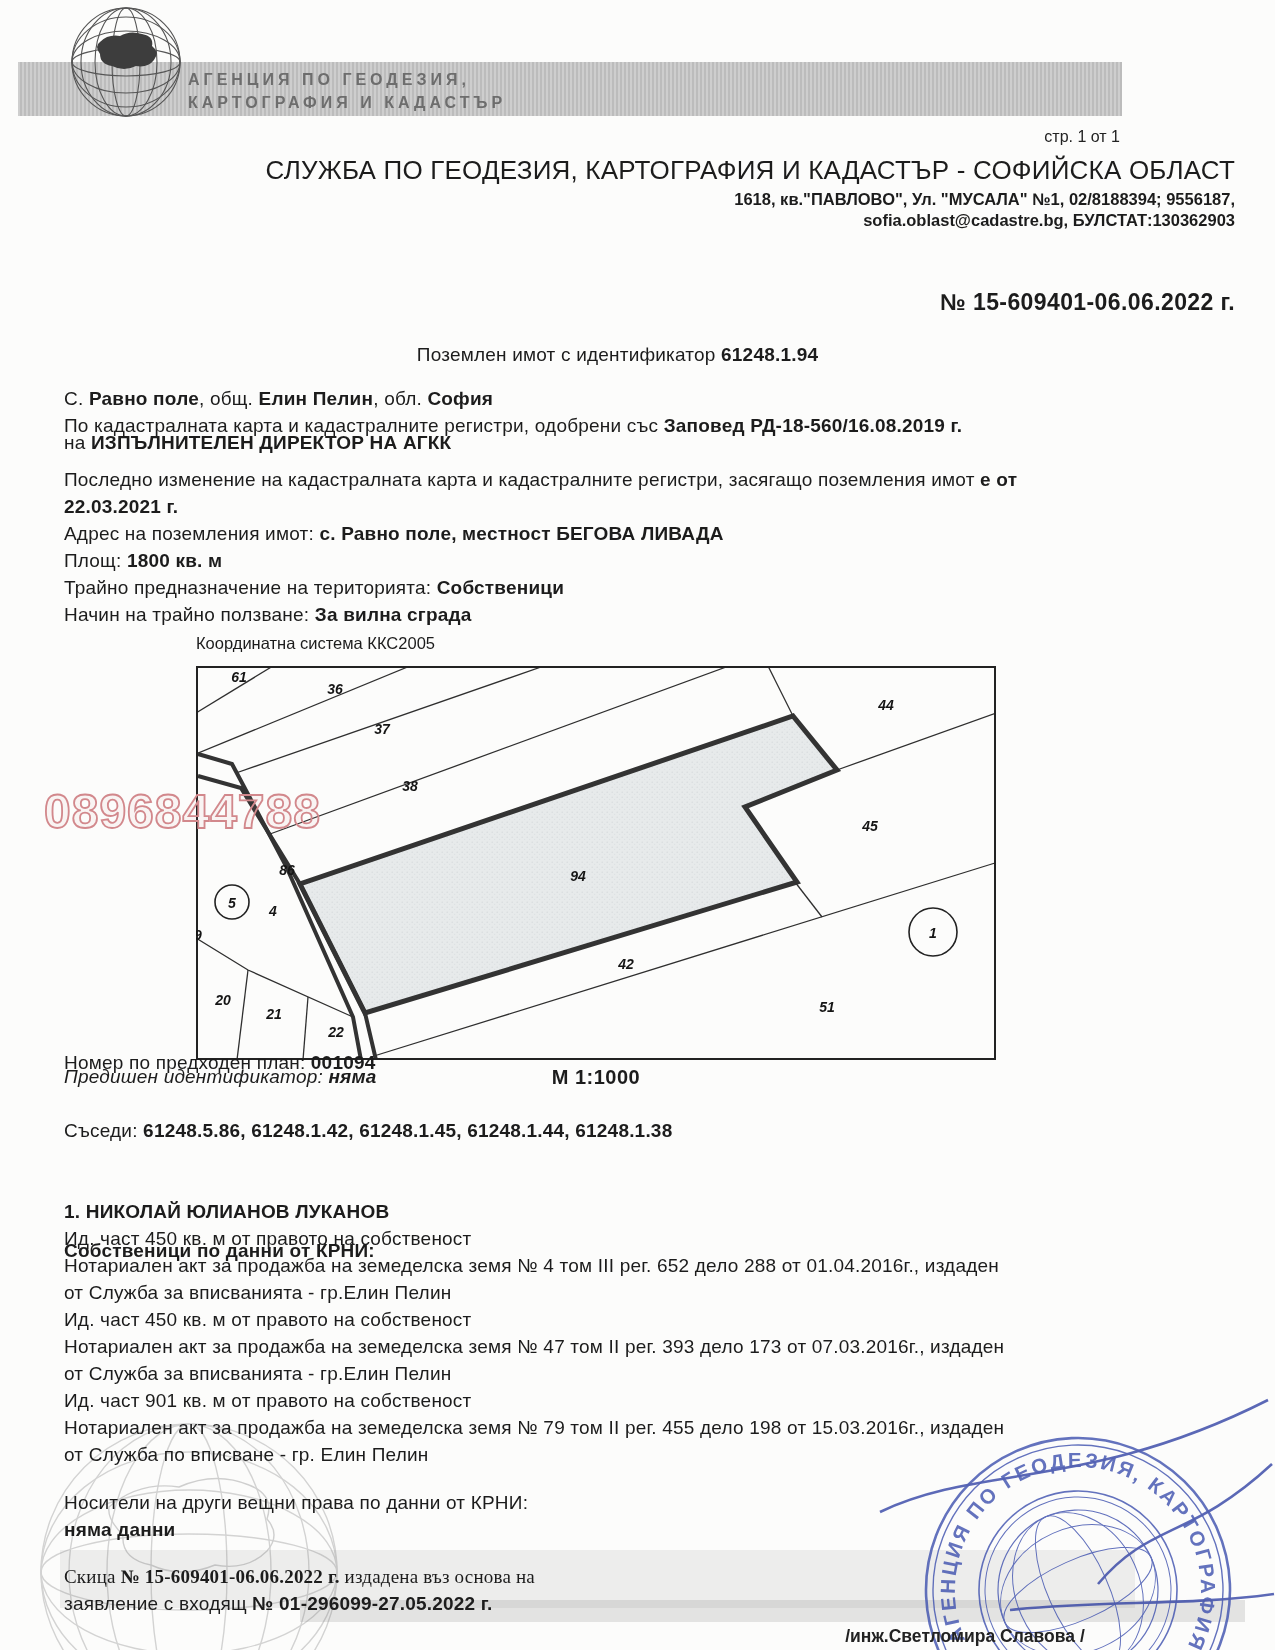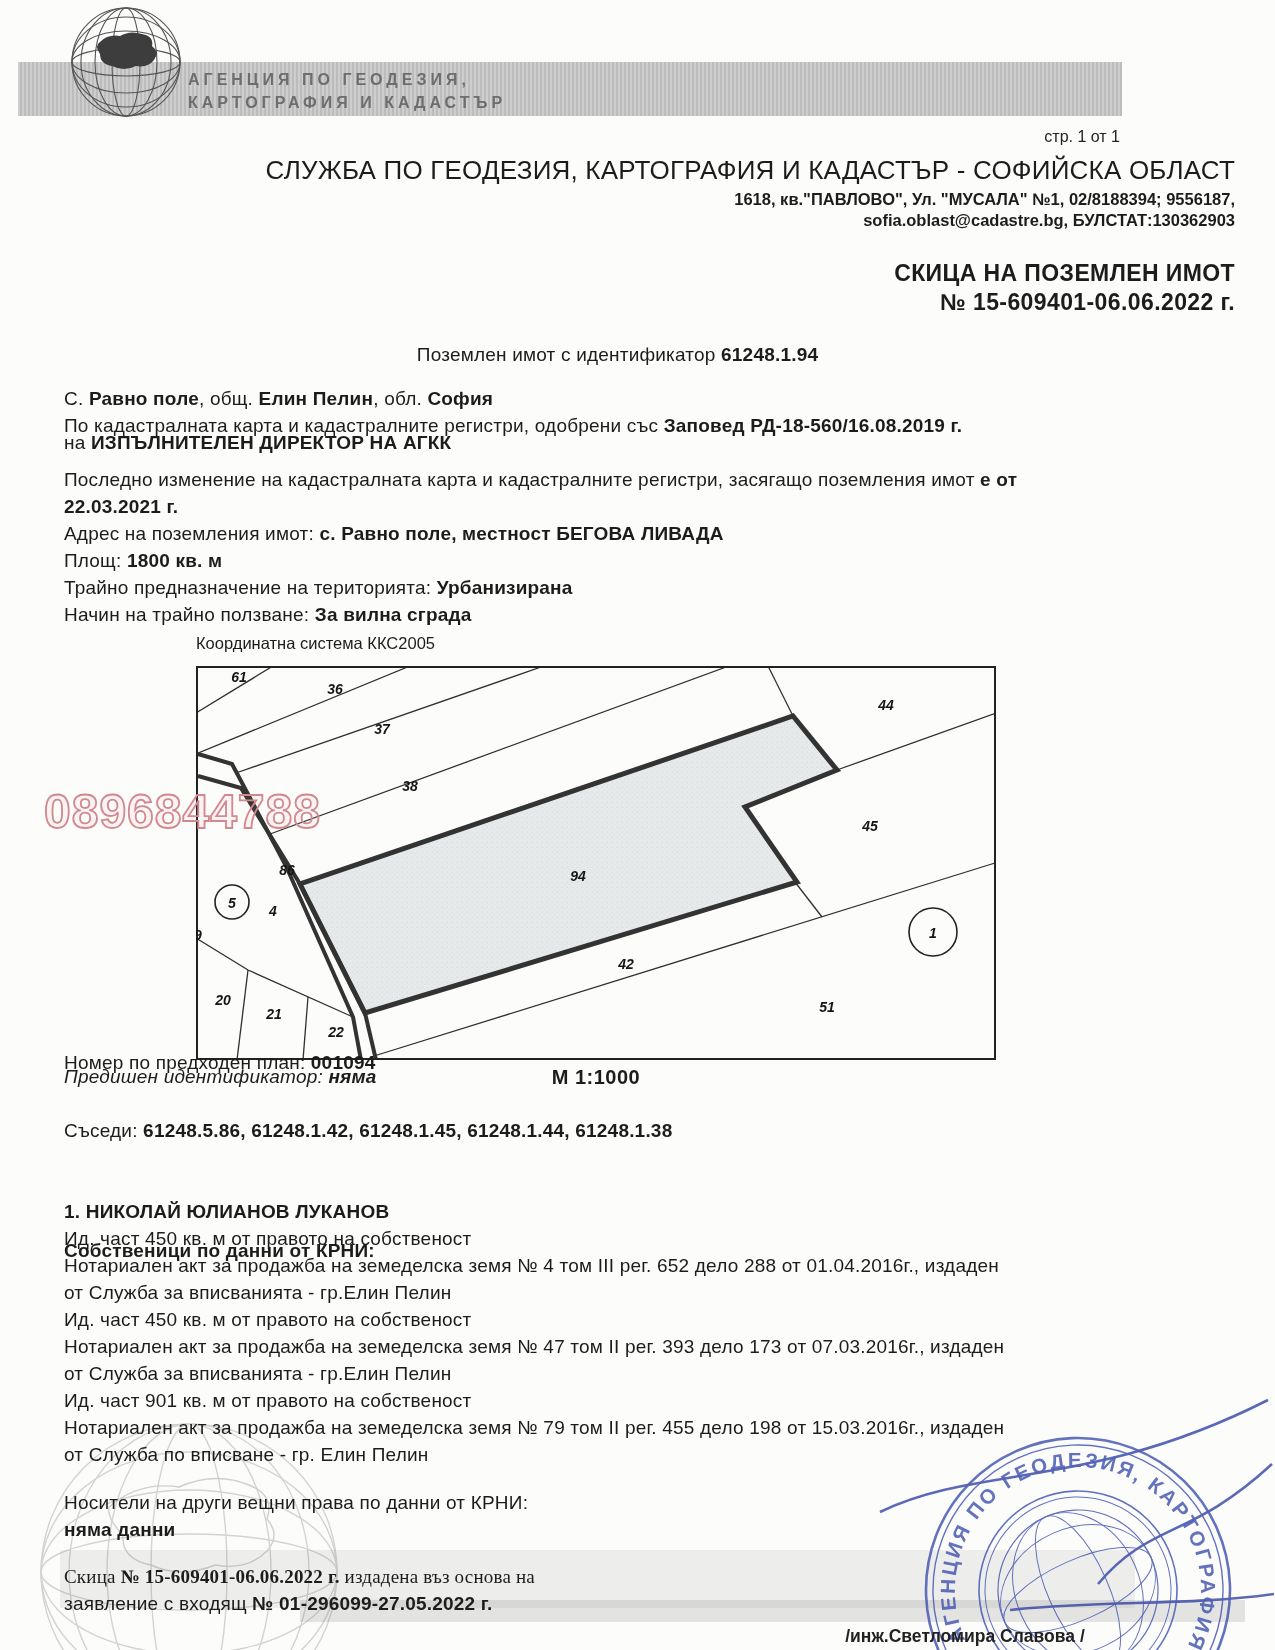--- a/index.html
+++ b/index.html
@@ -71,33 +71,32 @@
       <ellipse cx="60" cy="60" rx="54" ry="45"></ellipse>
     </g>
     <path d="M34,40 q8,-8 20,-6 q10,-6 22,-2 q12,2 10,12 q8,6 2,14 q-6,8 -18,6 q-12,6 -24,0 q-12,-2 -12,-12 q-6,-8 0,-12 z" fill="#3d3d3d"></path>
   </svg>
 
   <div class="page-label">стр. 1 от 1</div>
 
   <div class="cline office-title zhi">СЛУЖБА ПО ГЕОДЕЗИЯ, КАРТОГРАФИЯ И КАДАСТЪР - СОФИЙСКА ОБЛАСТ</div>
   <div class="cline office-addr1 zhi">1618, кв."ПАВЛОВО", Ул. "МУСАЛА" №1, 02/8188394; 9556187,</div>
   <div class="cline office-addr2 zhi">sofia.oblast@cadastre.bg, БУЛСТАТ:130362903</div>
-  <div class="cline sketch-title zhi">СКИЦА НА ПОЗЕМЛЕН ИМОТ</div>
   <div class="cline sketch-number zhi">№ 15-609401-06.06.2022 г.</div>
 
   <div>
       <div class="tline zhi center" style="top: 344px;"><span>Поземлен имот с  идентификатор  </span><span class="b">61248.1.94</span></div>
       <div class="tline zhi" style="top: 388px;"><span>С. </span><span class="b">Равно поле</span><span>, общ. </span><span class="b">Елин Пелин</span><span>, обл. </span><span class="b">София</span></div>
       <div class="tline zhi" style="top: 415px;"><span>По кадастралната карта и кадастралните регистри, одобрени със </span><span class="b">Заповед РД-18-560/16.08.2019 г.</span></div>
       <div class="tline zhi" style="top: 432px;"><span>на </span><span class="b">ИЗПЪЛНИТЕЛЕН ДИРЕКТОР НА АГКК</span></div>
       <div class="tline zhi" style="top: 469px;"><span>Последно изменение на кадастралната карта и кадастралните регистри, засягащо поземления имот </span><span class="b">е от</span></div>
       <div class="tline zhi" style="top: 496px;"><span class="b">22.03.2021 г.</span></div>
       <div class="tline zhi" style="top: 523px;"><span>Адрес на поземления имот: </span><span class="b">с. Равно поле, местност БЕГОВА ЛИВАДА</span></div>
       <div class="tline zhi" style="top: 550px;"><span>Площ: </span><span class="b">1800 кв. м</span></div>
-      <div class="tline zhi" style="top: 577px;"><span>Трайно предназначение на територията: </span><span class="b">Урбанизирана</span></div>
+      <div class="tline zhi" style="top: 577px;"><span>Трайно предназначение на територията: </span><span class="b">Собственици</span></div>
       <div class="tline zhi" style="top: 604px;"><span>Начин на трайно ползване: </span><span class="b">За вилна сграда</span></div>
       <div class="tline zhi" style="top: 1066px; font-style: italic;"><span>Предишен идентификатор: </span><span class="b">няма</span></div>
       <div class="tline zhi" style="top: 1052px;"><span>Номер по предходен план: </span><span class="b">001094</span></div>
       <div class="tline zhi" style="top: 1120px;"><span>Съседи: </span><span class="b">61248.5.86, 61248.1.42, 61248.1.45, 61248.1.44, 61248.1.38</span></div>
       <div class="tline zhi" style="top: 1240px; font-weight: bold;"><span>Собственици по данни от КРНИ:</span></div>
       <div class="tline zhi" style="top: 1201px;"><span class="b">1. НИКОЛАЙ ЮЛИАНОВ ЛУКАНОВ</span></div>
       <div class="tline zhi" style="top: 1228px;"><span>Ид. част 450 кв. м от правото на собственост</span></div>
       <div class="tline zhi" style="top: 1255px;"><span>Нотариален акт за продажба на земеделска земя № 4 том III рег. 652 дело 288 от 01.04.2016г., издаден</span></div>
       <div class="tline zhi" style="top: 1282px;"><span>от Служба за вписванията - гр.Елин Пелин</span></div>
       <div class="tline zhi" style="top: 1309px;"><span>Ид. част 450 кв. м от правото на собственост</span></div>

